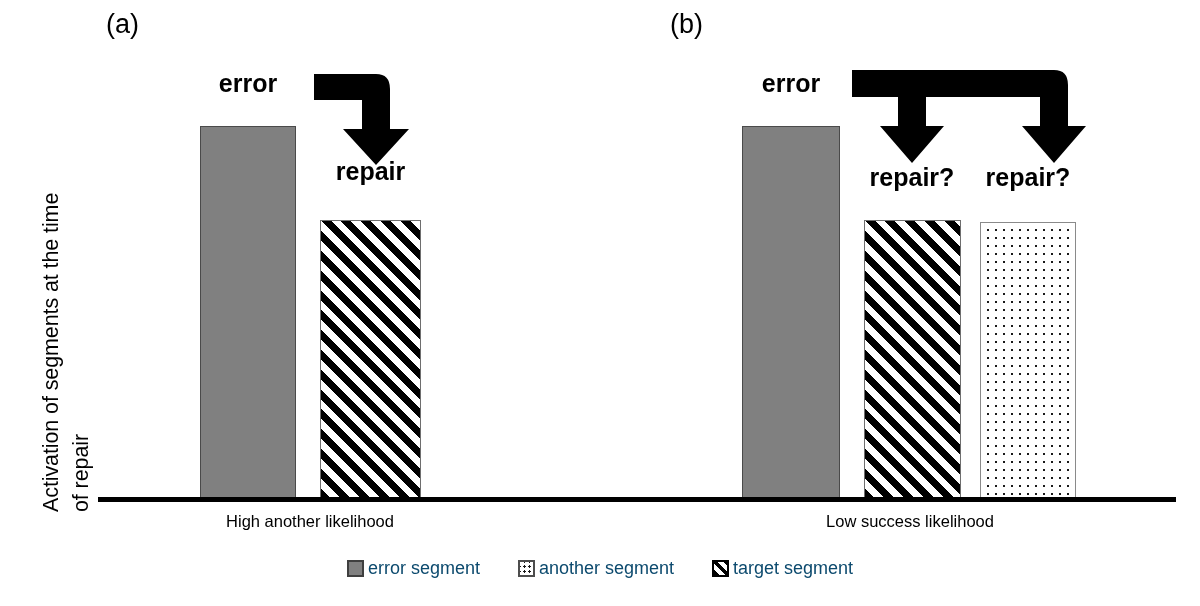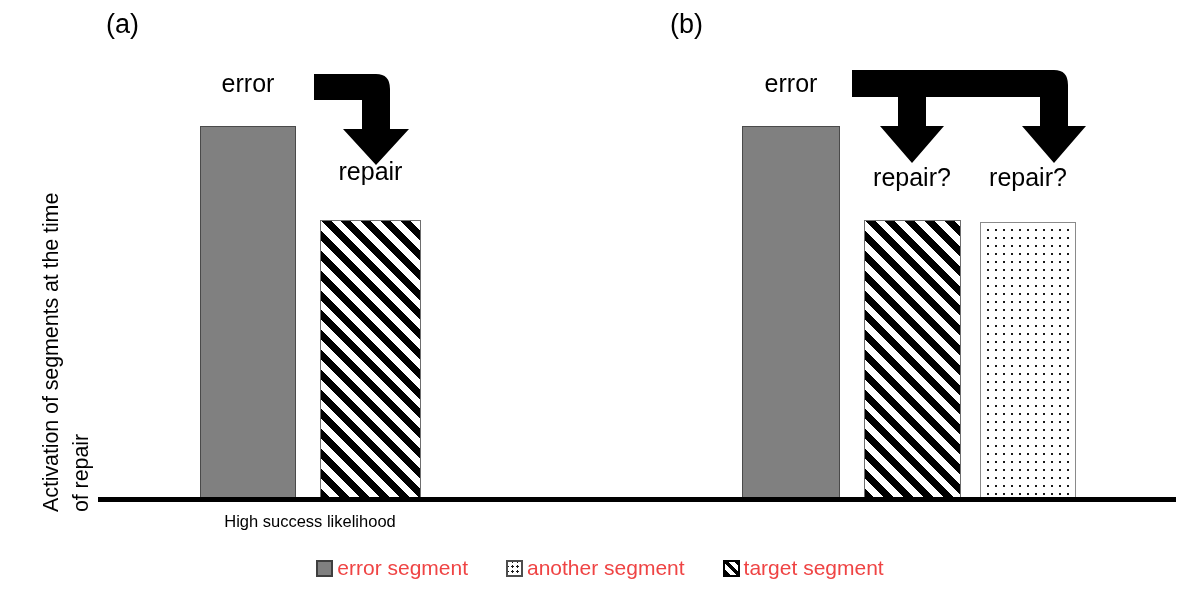--- a/index.html
+++ b/index.html
@@ -93,20 +93,21 @@
   }
 
   
   .bar-label {
     position: absolute;
     font-size: 25px;
     line-height: 30px;
     white-space: nowrap;
     color: #000;
     text-align: center;
+    font-weight: bold;
   }
 
   
   .arrow-svg {
     position: absolute;
   }
 
   
   .cat-label {
     position: absolute;
@@ -157,24 +158,24 @@
     );
   }
   .sw-dots {
     background-color: #ffffff;
     border: 2px solid #4d4d4d;
     background-image: radial-gradient(#1a1a1a 1.1px, transparent 1.2px);
     background-size: 5px 5px;
     background-position: 2px 2px;
   }
   .legend-text {
-    font-size: 21px;
+    font-size: 18px;
     line-height: 24px;
     white-space: nowrap;
-    color: #ef4444;
+    color: #0c4a6e;
   }
 </style>
 </head>
 <body>
 
 <div id="figure">
 
   <div class="ylabel-wrap">
     <div class="ylabel-rot ylabel-line1">Activation of segments at the time</div>
     <div class="ylabel-rot ylabel-line2">of repair</div>
@@ -186,21 +187,21 @@
   <div class="bar-label" style="left:200px; top:68px; width:96px;">error</div>
   <div class="bar-label" style="left:320px; top:156px; width:101px;">repair</div>
 
   <svg class="arrow-svg" style="left:306px; top:66px;" width="112" height="104" viewBox="0 0 112 104">
     <path d="M 8 8 L 70 8 Q 84 8 84 23 L 84 63 L 103 63 L 70 99 L 37 63 L 56 63 L 56 34 L 8 34 Z" fill="#000000"></path>
   </svg>
 
   <div class="bar bar-solid" style="left:200px; top:126px; width:96px; height:373px;"></div>
   <div class="bar bar-hatch" style="left:320px; top:220px; width:101px; height:279px;"></div>
 
-  <div class="cat-label" style="left:160px; top:510px; width:300px;">High success likelihood</div>
+  <div class="cat-label" style="left:160px; top:510px; width:300px;">High another likelihood</div>
 
   <div class="bar-label" style="left:742px; top:68px; width:98px;">error</div>
   <div class="bar-label" style="left:860px; top:162px; width:104px;">repair?</div>
   <div class="bar-label" style="left:976px; top:162px; width:104px;">repair?</div>
 
   <svg class="arrow-svg" style="left:846px; top:64px;" width="240" height="106" viewBox="0 0 240 106">
     <path d="M 6 6
              L 208 6
              Q 222 6 222 21
              L 222 62
@@ -217,20 +218,21 @@
              L 52 62
              L 52 33
              L 6 33
              Z" fill="#000000"></path>
   </svg>
 
   <div class="bar bar-solid" style="left:742px; top:126px; width:98px; height:373px;"></div>
   <div class="bar bar-hatch" style="left:864px; top:220px; width:97px; height:279px;"></div>
   <div class="bar bar-dots" style="left:980px; top:222px; width:96px; height:277px;"></div>
 
+  <div class="cat-label" style="left:760px; top:510px; width:300px;">Low success likelihood</div>
 
   <div id="axis-line"></div>
 
   <div id="legend">
 
     <div class="legend-item">
       <span class="legend-swatch sw-solid"></span>
       <span class="legend-text">error segment</span>
     </div>
 

